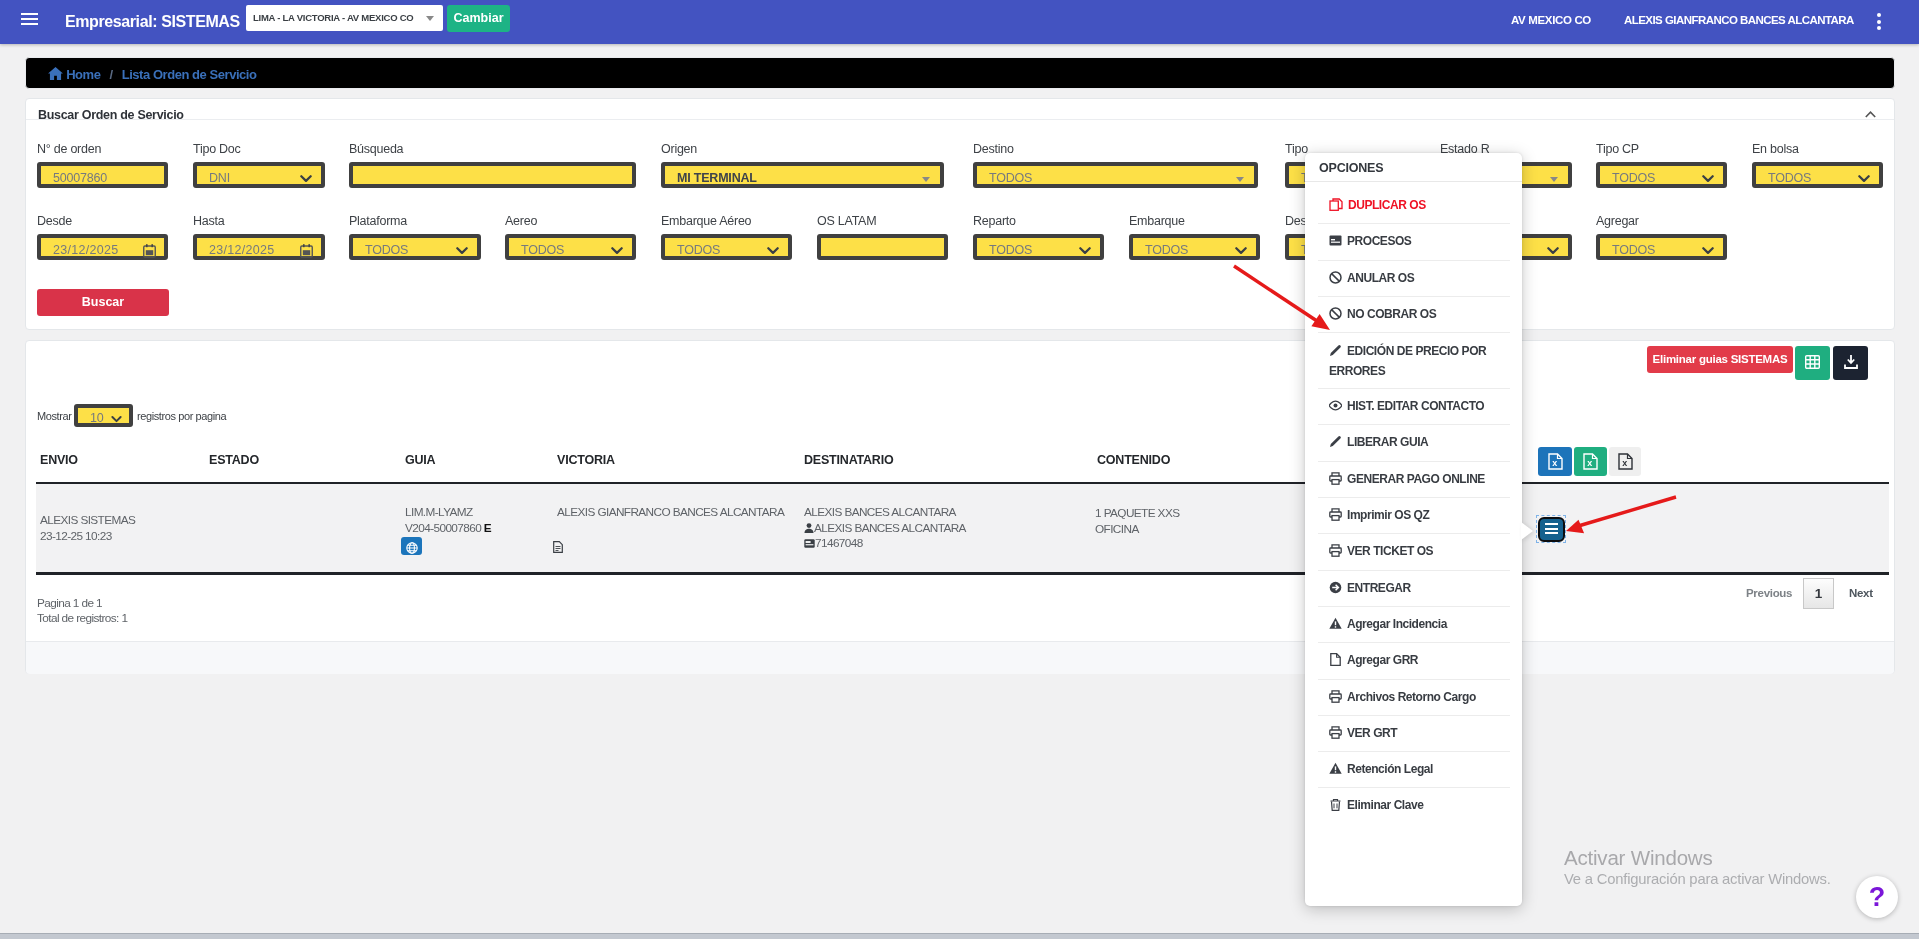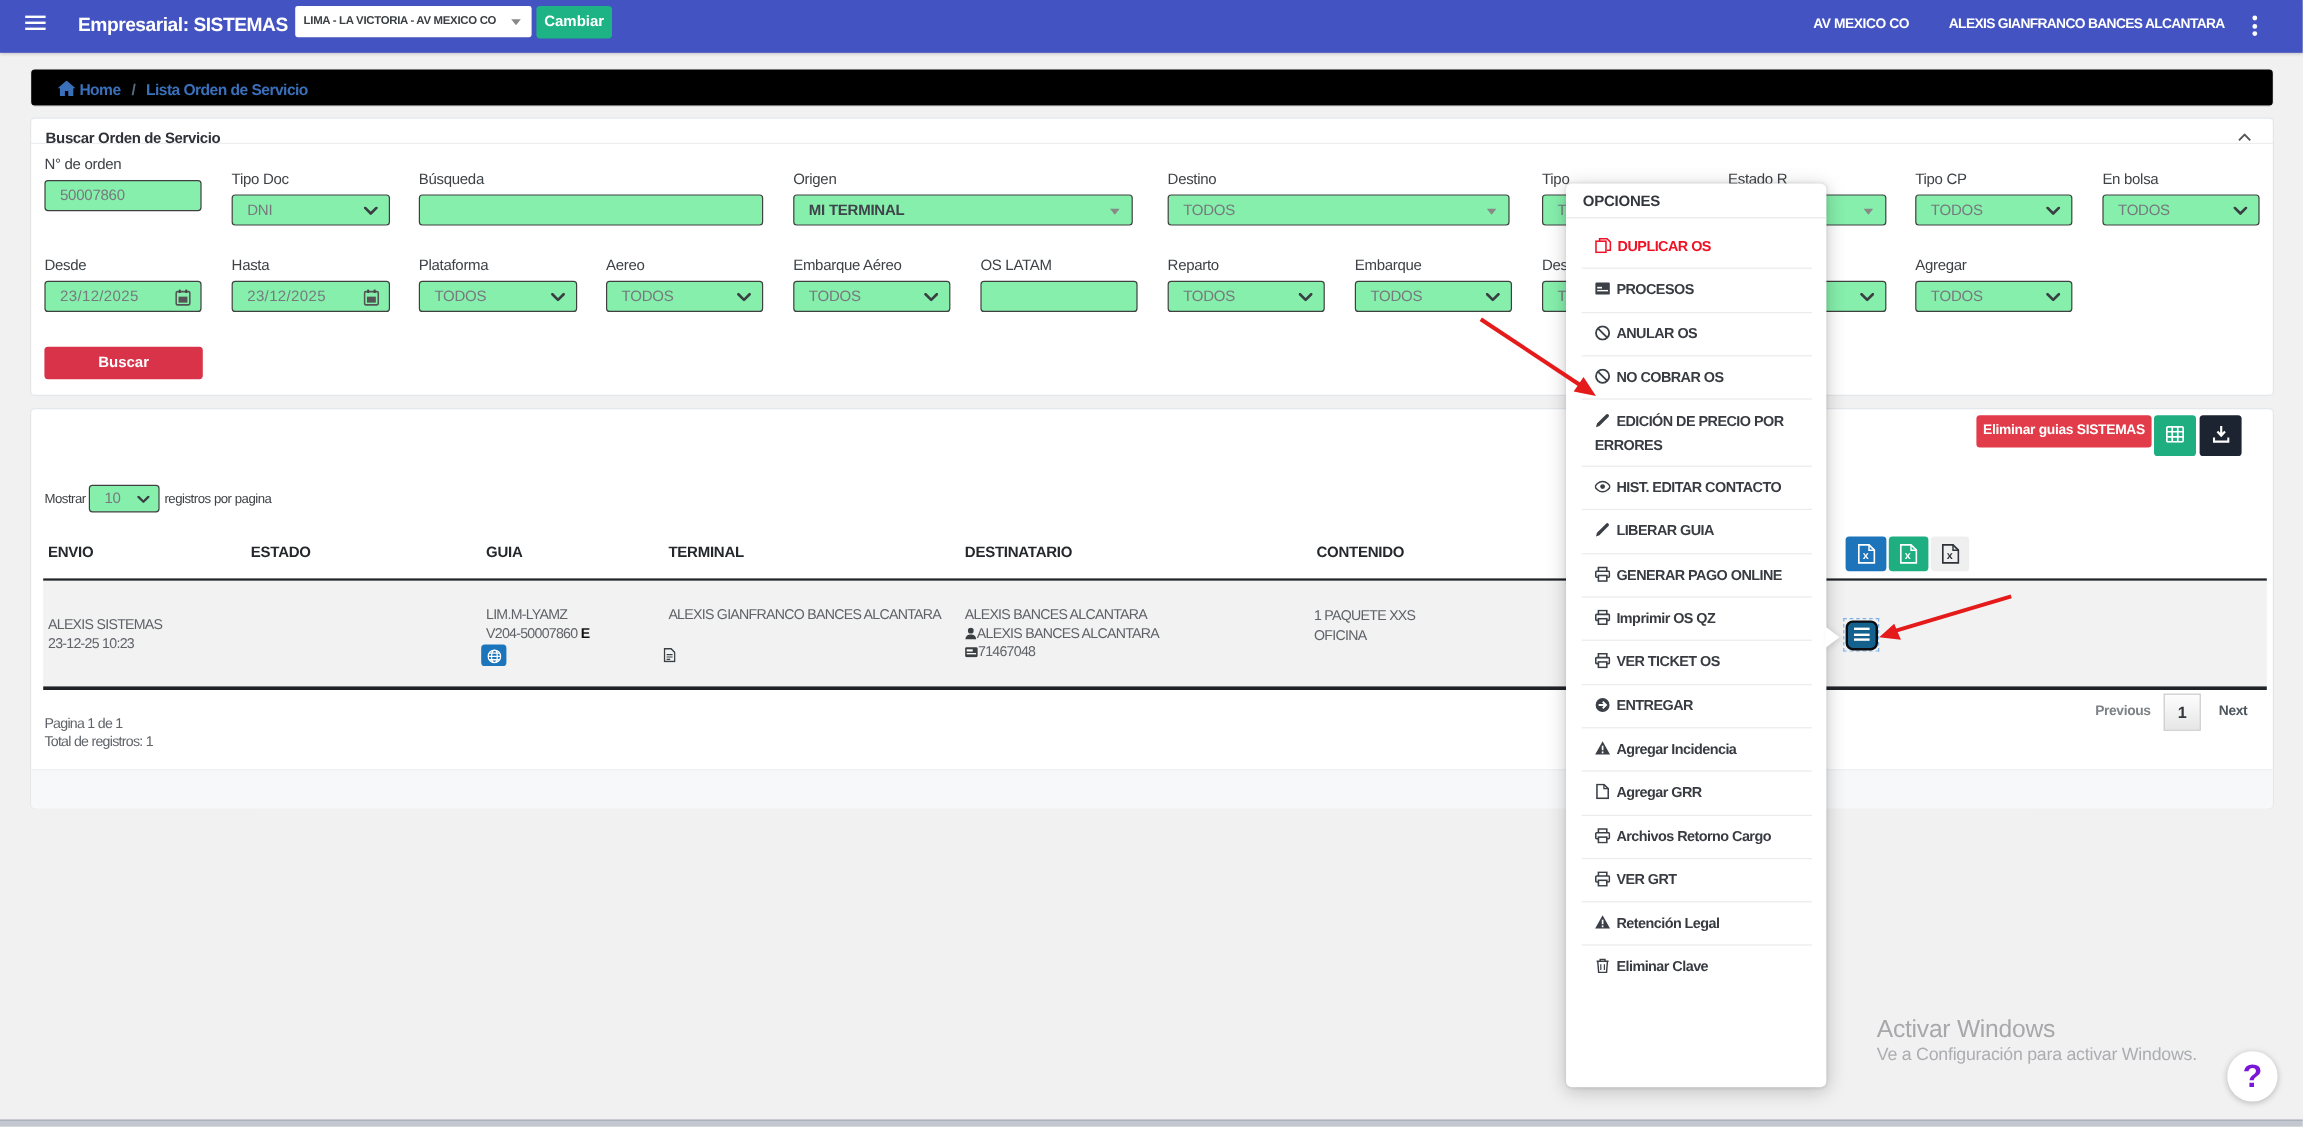--- a/index.html
+++ b/index.html
@@ -22,21 +22,21 @@
 
 #bc{position:absolute;left:25px;top:57px;width:1870px;height:32px;background:#000000;border-radius:4px;border:1px solid #e9ebee}
 #bc .in{position:absolute;left:22px;top:9px;font-size:13px;font-weight:bold;color:#3a70ba;letter-spacing:-0.45px}
 #bc .sep{color:#5a6b85;font-weight:bold;padding:0 9px}
 
 .panel{position:absolute;left:25px;width:1870px;background:#fff;border:1px solid #e4e7ea;border-radius:4px}
 .phead{position:relative;border-bottom:1px solid #ebedf0;font-size:12.5px;font-weight:bold;color:#2e3238;letter-spacing:-0.3px}
 
 .fg{position:absolute}
 .fg .lb{font-size:12.5px;color:#3e4247;display:block;letter-spacing:-0.25px;white-space:nowrap}
-.ctl{position:relative;background:#86efac;border:1px solid #404040;border-radius:3px;height:26px;margin-top:6px;font-size:12.5px;color:#76797e;letter-spacing:-0.2px}
+.ctl{position:relative;background:#fde047;border:4px solid #404040;border-radius:3px;height:26px;margin-top:6px;font-size:12.5px;color:#76797e;letter-spacing:-0.2px}
 .ctl .v{position:absolute;left:12px;top:5px;white-space:nowrap}
 .ctl .vb{position:absolute;left:12px;top:5px;font-weight:bold;color:#3f434a;white-space:nowrap}
 .chev{position:absolute;right:9px;top:9px}
 .tri2{position:absolute;right:10px;top:11px;width:0;height:0;border-left:4px solid transparent;border-right:4px solid transparent;border-top:5px solid #888}
 .cal{position:absolute;right:8px;top:6px}
 
 .btnred{background:#d93349;color:#fff;font-weight:bold;text-align:center;border-radius:3px}
 
 .th{position:absolute;font-size:12.5px;font-weight:bold;color:#24272b;letter-spacing:-0.2px}
 .td{position:absolute;font-size:11.8px;color:#5f6368;line-height:15.5px;letter-spacing:-0.6px}
@@ -72,21 +72,21 @@
 <div id="bc">
     <span class="in"><svg width="15" height="13" viewBox="0 0 16 14" style="vertical-align:-1px">
         <path d="M8 0L0 7h2v7h4.5V9.5h3V14H14V7h2z" fill="#3a70ba"></path>
       </svg> Home<span class="sep">/</span>Lista Orden de Servicio</span>
   </div>
 <div class="panel" id="sp" style="top:98px;height:232px">
     <div class="phead" style="height:21px;line-height:32px;padding-left:12px">Buscar Orden de Servicio<svg style="position:absolute;right:18px;top:12px" width="11" height="7" viewBox="0 0 11 7">
         <path d="M0.8 6 L5.5 1.2 L10.2 6" fill="none" stroke="#555" stroke-width="1.6"></path>
       </svg></div>
   </div>
-<div class="fg" style="left:37px;top:130px;width:131px">
+<div class="fg" style="left:37px;top:142px;width:131px">
     <span class="lb">N° de orden</span>
     <div class="ctl">
       <span class="v">50007860</span>
     </div>
   </div>
 <div class="fg" style="left:193px;top:142px;width:132px">
     <span class="lb">Tipo Doc</span>
     <div class="ctl">
       <span class="v">DNI</span>
       <svg class="chev" width="12" height="8" viewBox="0 0 12 8">
@@ -263,21 +263,21 @@
 <div class="abs ctl" style="left:74px;top:404px;width:59px;height:23px;margin:0">
     <span class="v" style="top:3px">10</span>
     <svg class="chev" style="top:8px;right:7px" width="11" height="7" viewBox="0 0 12 8">
       <path d="M1.3 1.2 L6 5.9 L10.7 1.2" fill="none" stroke="#3a3f44" stroke-width="2.2" stroke-linecap="round" stroke-linejoin="round"></path>
     </svg>
   </div>
 <div class="abs" style="left:137px;top:410px;font-size:11px;color:#3e4247;letter-spacing:-0.4px">registros por pagina</div>
 <div class="th" style="left:40px;top:453px">ENVIO</div>
 <div class="th" style="left:209px;top:453px">ESTADO</div>
 <div class="th" style="left:405px;top:453px">GUIA</div>
-<div class="th" style="left:557px;top:453px">TERMINAL</div>
+<div class="th" style="left:557px;top:453px">VICTORIA</div>
 <div class="th" style="left:804px;top:453px">DESTINATARIO</div>
 <div class="th" style="left:1097px;top:453px">CONTENIDO</div>
 <div class="abs" style="left:1538px;top:447px;width:34px;height:29px;background:#1d74ba;border-radius:3px;text-align:center;padding-top:6px"><svg width="15" height="17" viewBox="0 0 15 17">
       <path d="M1 1 h8.5 L14 5.5 V16 H1 z" fill="none" stroke="#fff" stroke-width="1.4"></path>
       <path d="M9.5 1 V5.5 H14" fill="none" stroke="#fff" stroke-width="1.2"></path>
       <text x="4.2" y="13" font-size="9" font-weight="bold" fill="#fff" font-family="Liberation Sans">x</text>
     </svg></div>
 <div class="abs" style="left:1574px;top:447px;width:33px;height:29px;background:#1fae80;border-radius:3px;text-align:center;padding-top:6px"><svg width="15" height="17" viewBox="0 0 15 17">
       <path d="M1 1 h8.5 L14 5.5 V16 H1 z" fill="none" stroke="#fff" stroke-width="1.4"></path>
       <path d="M9.5 1 V5.5 H14" fill="none" stroke="#fff" stroke-width="1.2"></path>

